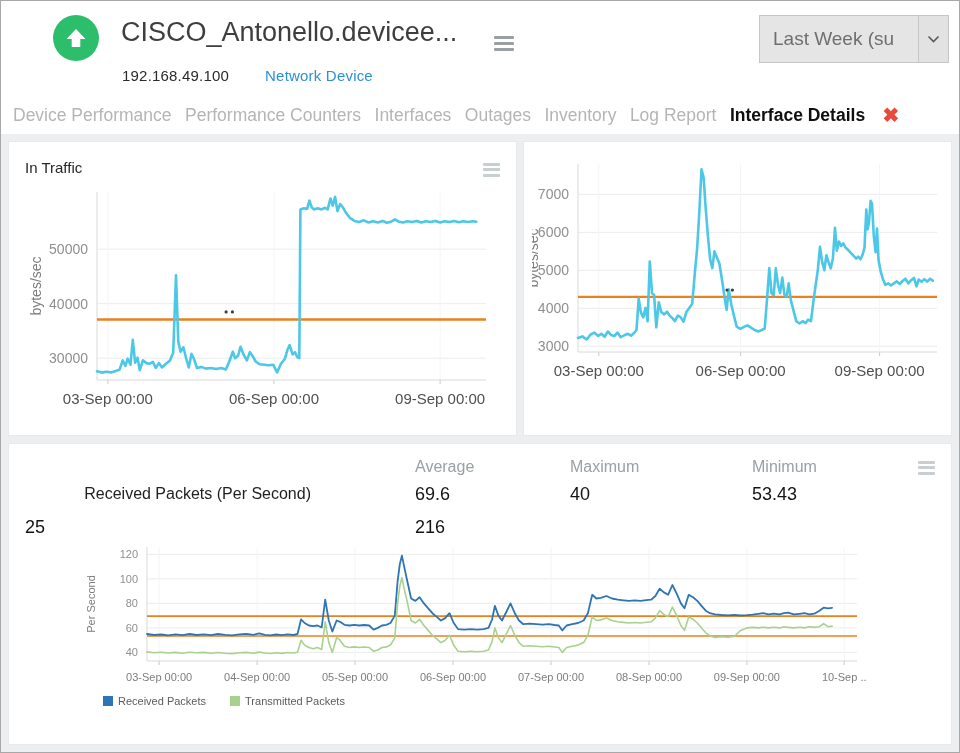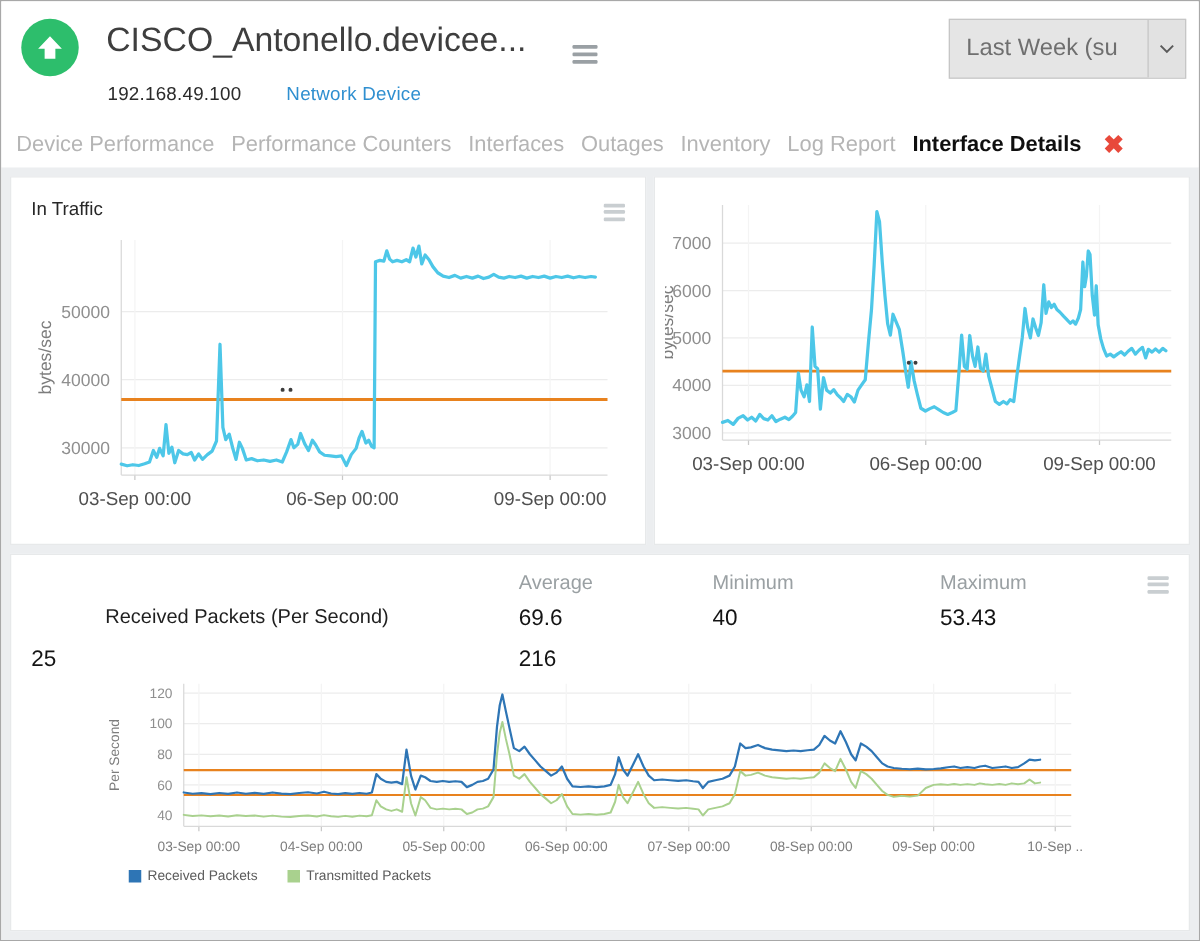--- a/index.html
+++ b/index.html
@@ -1,18 +1,18 @@
 <!DOCTYPE html>
 <html><head>
 <meta charset="utf-8">
 <style>
   html,body{margin:0;padding:0;background:#fff;font-family:"Liberation Sans",sans-serif;}
   .frame{width:960px;height:753px;border:1px solid #a8a8a8;box-sizing:border-box;background:#fff;overflow:hidden;position:relative;}
   
-  .topbar{height:95px;position:relative;background:#fff;}
+  .topbar{height:95px;position:relative;background:#fff;margin-left:36px;}
   .status-circle{position:absolute;left:16px;top:14px;width:46px;height:46px;border-radius:50%;
     background:var(--green,#2DBE6C);display:flex;align-items:center;justify-content:center;}
   .device-title{position:absolute;left:84px;top:16px;font-size:27px;color:#3e3e3e;white-space:nowrap;}
   .title-menu{position:absolute;left:457px;top:32px;width:20px;color:#9aa0a4;cursor:pointer;}
   .hamb i{display:block;height:3px;border-radius:1px;background:currentColor;margin:3px 0;}
   .hamb.small{width:17px;}
   .hamb.small i{height:3px;margin:2.6px 0;}
   .subline{position:absolute;left:85px;top:66px;font-size:15px;color:#2b2b2b;letter-spacing:.2px;}
   .subline .link{color:#2F8FD0;margin-left:36px;cursor:pointer;}
   .select{position:absolute;right:10px;top:14px;width:190px;height:48px;border:1px solid #c6c6c6;
@@ -155,22 +155,22 @@
     <div class="card card-packets">
       <div class="card-menu hamb small" style="top:14px;">
           <i></i>
           <i></i>
           <i></i>
         </div>
 
       <div class="pk-table">
         <div class="pk-h"></div>
         <div class="pk-h">Average</div>
+        <div class="pk-h">Maximum</div>
         <div class="pk-h">Minimum</div>
-        <div class="pk-h">Maximum</div>
 
         <div class="pk-label">Received Packets (Per Second)</div>
         <div class="pk-val">69.6</div>
         <div class="pk-val">40</div>
 
         <div class="pk-val">53.43</div>
         <div class="pk-val">25</div>
         <div class="pk-val">216</div>
       </div>
 

